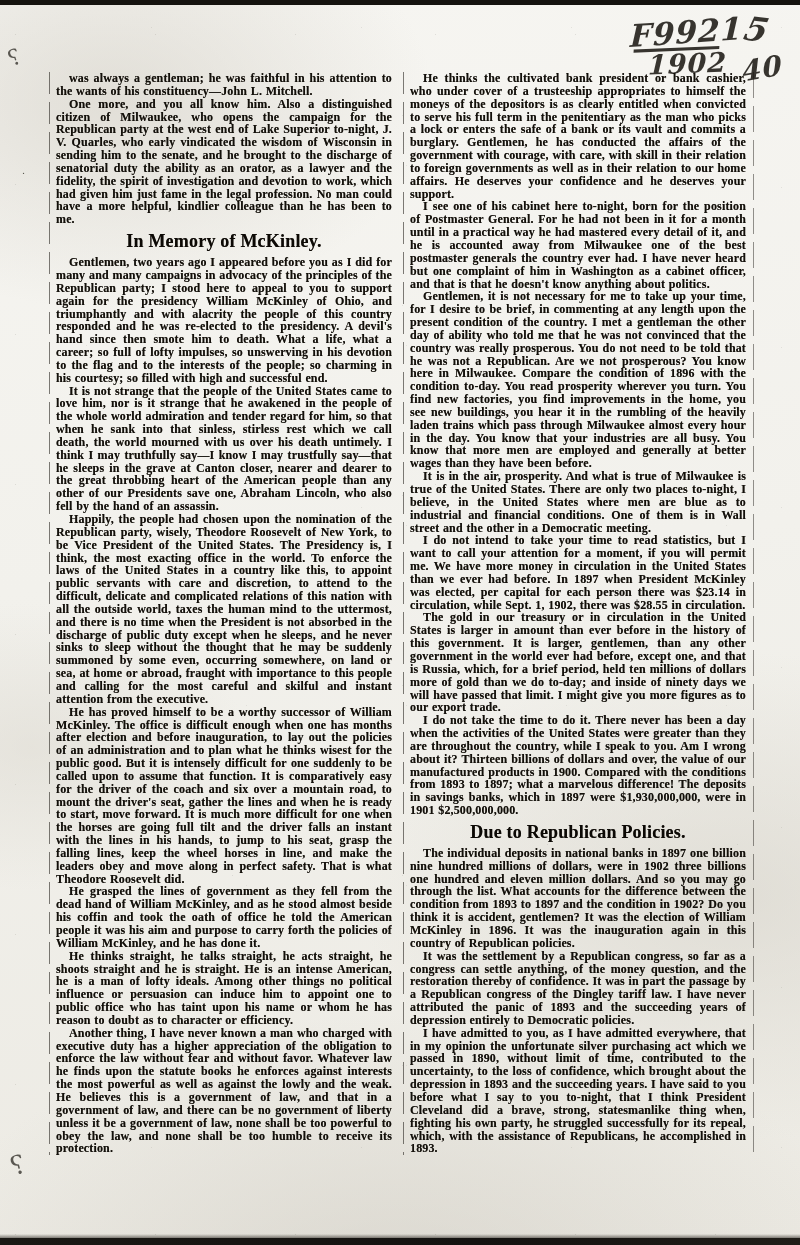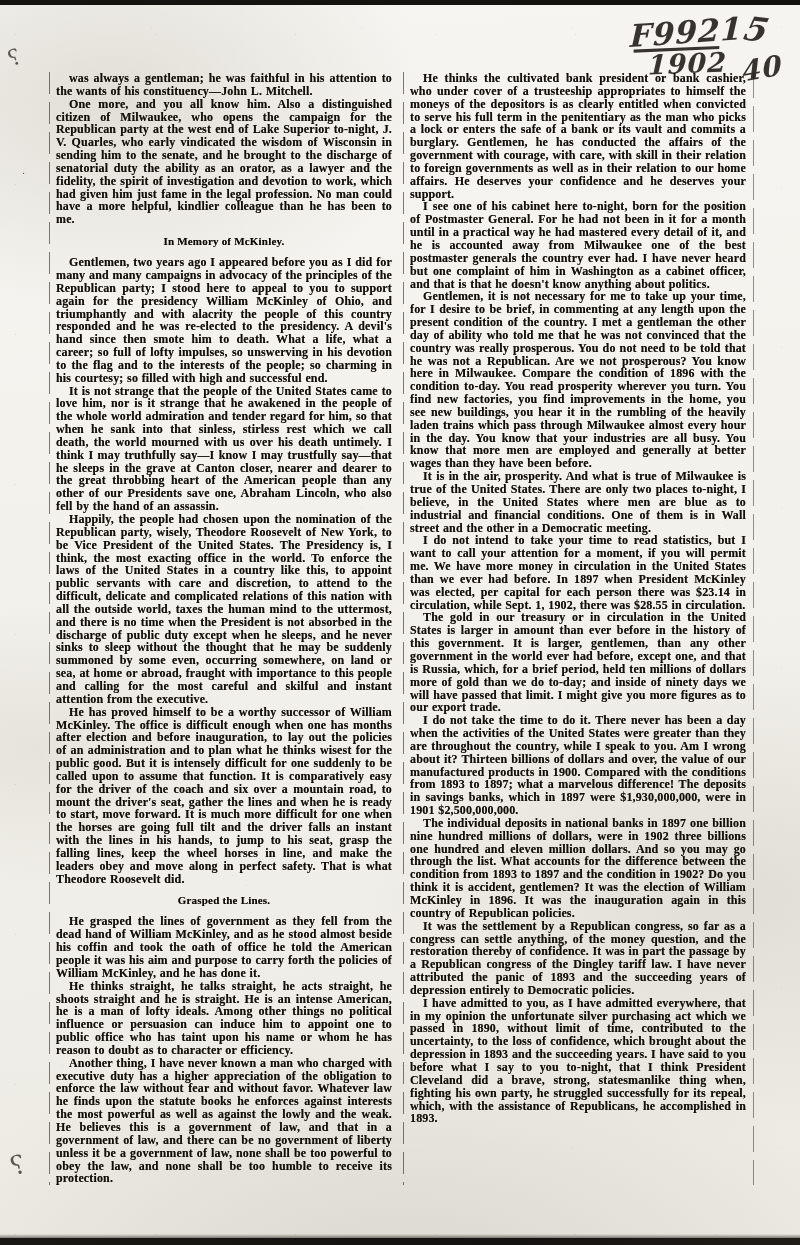--- a/index.html
+++ b/index.html
@@ -156,21 +156,21 @@
     text-justify: inter-word;
     margin: 0 0 0 0;
     text-indent: 13px;
     word-spacing: 0.5px;
     letter-spacing: 0.15px;
     -webkit-font-smoothing: none;
   }
 
   .section-head {
     font-family: "Liberation Serif", serif;
-    font-size: 11px;
+    font-size: 18px;
     line-height: 17px;
     font-weight: bold;
     color: #15120e;
     text-align: center;
     margin: 7px 0 6px 0;
     letter-spacing: 0.2px;
   }
 
   
   #clipping {
@@ -218,33 +218,33 @@
 
   <div id="clipping">
     <div class="column left" id="col-left">
         <p class="para">was always a gentleman; he was faithful in his attention to the wants of his constituency—John L. Mitchell.</p>
         <p class="para">One more, and you all know him. Also a distinguished citizen of Milwaukee, who opens the campaign for the Republican party at the west end of Lake Superior to-night, J. V. Quarles, who early vindicated the wisdom of Wisconsin in sending him to the senate, and he brought to the discharge of senatorial duty the ability as an orator, as a lawyer and the fidelity, the spirit of investigation and devotion to work, which had given him just fame in the legal profession. No man could have a more helpful, kindlier colleague than he has been to me.</p>
         <h2 class="section-head">In Memory of McKinley.</h2>
         <p class="para">Gentlemen, two years ago I appeared before you as I did for many and many campaigns in advocacy of the principles of the Republican party; I stood here to appeal to you to support again for the presidency William McKinley of Ohio, and triumphantly and with alacrity the people of this country responded and he was re-elected to the presidency. A devil's hand since then smote him to death. What a life, what a career; so full of lofty impulses, so unswerving in his devotion to the flag and to the interests of the people; so charming in his courtesy; so filled with high and successful end.</p>
         <p class="para">It is not strange that the people of the United States came to love him, nor is it strange that he awakened in the people of the whole world admiration and tender regard for him, so that when he sank into that sinless, stirless rest which we call death, the world mourned with us over his death untimely. I think I may truthfully say—I know I may trustfully say—that he sleeps in the grave at Canton closer, nearer and dearer to the great throbbing heart of the American people than any other of our Presidents save one, Abraham Lincoln, who also fell by the hand of an assassin.</p>
         <p class="para">Happily, the people had chosen upon the nomination of the Republican party, wisely, Theodore Roosevelt of New York, to be Vice President of the United States. The Presidency is, I think, the most exacting office in the world. To enforce the laws of the United States in a country like this, to appoint public servants with care and discretion, to attend to the difficult, delicate and complicated relations of this nation with all the outside world, taxes the human mind to the uttermost, and there is no time when the President is not absorbed in the discharge of public duty except when he sleeps, and he never sinks to sleep without the thought that he may be suddenly summoned by some even, occurring somewhere, on land or sea, at home or abroad, fraught with importance to this people and calling for the most careful and skilful and instant attention from the executive.</p>
         <p class="para">He has proved himself to be a worthy successor of William McKinley. The office is difficult enough when one has months after election and before inauguration, to lay out the policies of an administration and to plan what he thinks wisest for the public good. But it is intensely difficult for one suddenly to be called upon to assume that function. It is comparatively easy for the driver of the coach and six over a mountain road, to mount the driver's seat, gather the lines and when he is ready to start, move forward. It is much more difficult for one when the horses are going full tilt and the driver falls an instant with the lines in his hands, to jump to his seat, grasp the falling lines, keep the wheel horses in line, and make the leaders obey and move along in perfect safety. That is what Theodore Roosevelt did.</p>
-        <h2 class="section-head">Grasped the Lines.</h2>
         <p class="para">He grasped the lines of government as they fell from the dead hand of William McKinley, and as he stood almost beside his coffin and took the oath of office he told the American people it was his aim and purpose to carry forth the policies of William McKinley, and he has done it.</p>
         <p class="para">He thinks straight, he talks straight, he acts straight, he shoots straight and he is straight. He is an intense American, he is a man of lofty ideals. Among other things no political influence or persuasion can induce him to appoint one to public office who has taint upon his name or whom he has reason to doubt as to character or efficiency.</p>
         <p class="para">Another thing, I have never known a man who charged with executive duty has a higher appreciation of the obligation to enforce the law without fear and without favor. Whatever law he finds upon the statute books he enforces against interests the most powerful as well as against the lowly and the weak. He believes this is a government of law, and that in a government of law, and there can be no government of liberty unless it be a government of law, none shall be too powerful to obey the law, and none shall be too humble to receive its protection.</p>
       </div>
     <div class="column right" id="col-right">
         <p class="para">He thinks the cultivated bank president or bank cashier, who under cover of a trusteeship appropriates to himself the moneys of the depositors is as clearly entitled when convicted to serve his full term in the penitentiary as the man who picks a lock or enters the safe of a bank or its vault and commits a burglary. Gentlemen, he has conducted the affairs of the government with courage, with care, with skill in their relation to foreign governments as well as in their relation to our home affairs. He deserves your confidence and he deserves your support.</p>
         <p class="para">I see one of his cabinet here to-night, born for the position of Postmaster General. For he had not been in it for a month until in a practical way he had mastered every detail of it, and he is accounted away from Milwaukee one of the best postmaster generals the country ever had. I have never heard but one complaint of him in Washington as a cabinet officer, and that is that he doesn't know anything about politics.</p>
         <p class="para">Gentlemen, it is not necessary for me to take up your time, for I desire to be brief, in commenting at any length upon the present condition of the country. I met a gentleman the other day of ability who told me that he was not convinced that the country was really prosperous. You do not need to be told that he was not a Republican. Are we not prosperous? You know here in Milwaukee. Compare the condition of 1896 with the condition to-day. You read prosperity wherever you turn. You find new factories, you find improvements in the home, you see new buildings, you hear it in the rumbling of the heavily laden trains which pass through Milwaukee almost every hour in the day. You know that your industries are all busy. You know that more men are employed and generally at better wages than they have been before.</p>
         <p class="para">It is in the air, prosperity. And what is true of Milwaukee is true of the United States. There are only two places to-night, I believe, in the United States where men are blue as to industrial and financial conditions. One of them is in Wall street and the other in a Democratic meeting.</p>
         <p class="para">I do not intend to take your time to read statistics, but I want to call your attention for a moment, if you will permit me. We have more money in circulation in the United States than we ever had before. In 1897 when President McKinley was elected, per capital for each person there was $23.14 in circulation, while Sept. 1, 1902, there was $28.55 in circulation.</p>
         <p class="para">The gold in our treasury or in circulation in the United States is larger in amount than ever before in the history of this government. It is larger, gentlemen, than any other government in the world ever had before, except one, and that is Russia, which, for a brief period, held ten millions of dollars more of gold than we do to-day; and inside of ninety days we will have passed that limit. I might give you more figures as to our export trade.</p>
         <p class="para">I do not take the time to do it. There never has been a day when the activities of the United States were greater than they are throughout the country, while I speak to you. Am I wrong about it? Thirteen billions of dollars and over, the value of our manufactured products in 1900. Compared with the conditions from 1893 to 1897; what a marvelous difference! The deposits in savings banks, which in 1897 were $1,930,000,000, were in 1901 $2,500,000,000.</p>
+        <h2 class="section-head">Due to Republican Policies.</h2>
         <p class="para">The individual deposits in national banks in 1897 one billion nine hundred millions of dollars, were in 1902 three billions one hundred and eleven million dollars. And so you may go through the list. What accounts for the difference between the condition from 1893 to 1897 and the condition in 1902? Do you think it is accident, gentlemen? It was the election of William McKinley in 1896. It was the inauguration again in this country of Republican policies.</p>
         <p class="para">It was the settlement by a Republican congress, so far as a congress can settle anything, of the money question, and the restoration thereby of confidence. It was in part the passage by a Republican congress of the Dingley tariff law. I have never attributed the panic of 1893 and the succeeding years of depression entirely to Democratic policies.</p>
         <p class="para">I have admitted to you, as I have admitted everywhere, that in my opinion the unfortunate silver purchasing act which we passed in 1890, without limit of time, contributed to the uncertainty, to the loss of confidence, which brought about the depression in 1893 and the succeeding years. I have said to you before what I say to you to-night, that I think President Cleveland did a brave, strong, statesmanlike thing when, fighting his own party, he struggled successfully for its repeal, which, with the assistance of Republicans, he accomplished in 1893.</p>
       </div>
   </div>
 
   <div id="speckle"></div>
 
   <div class="scan-edge bottom-fade"></div>
   <div class="scan-edge bottom"></div>

